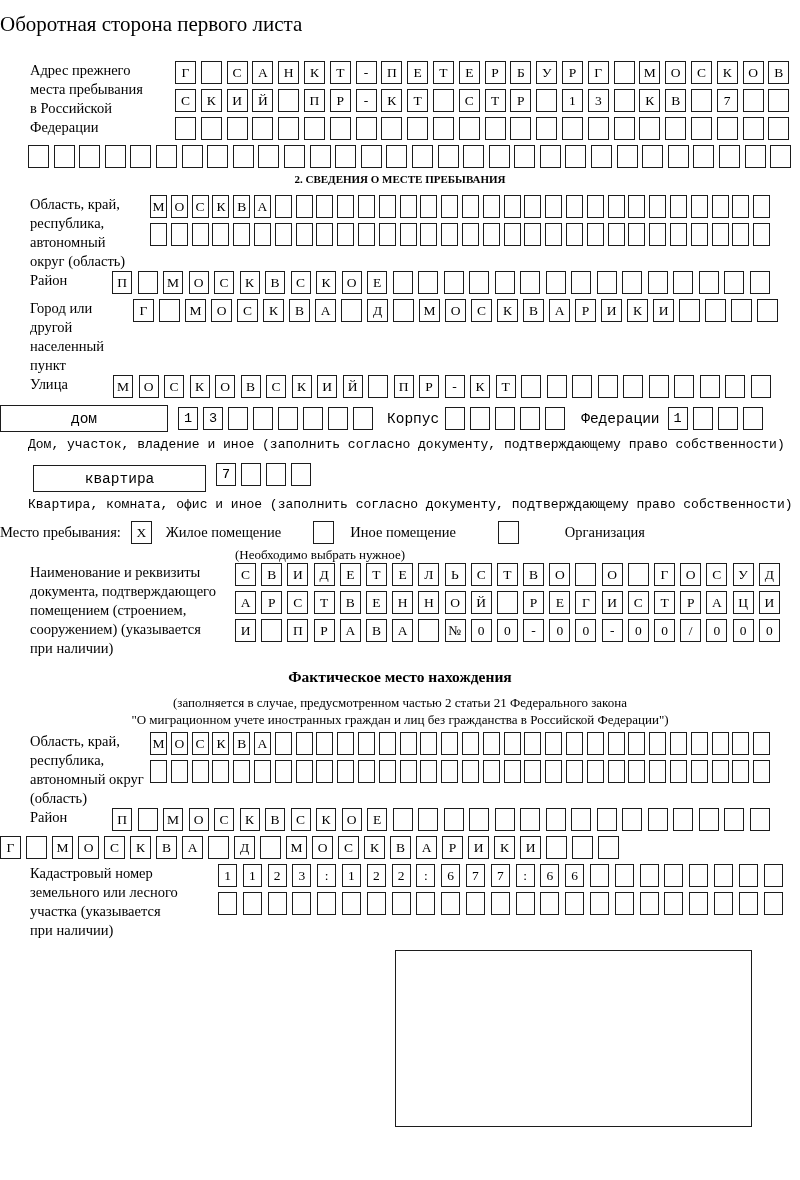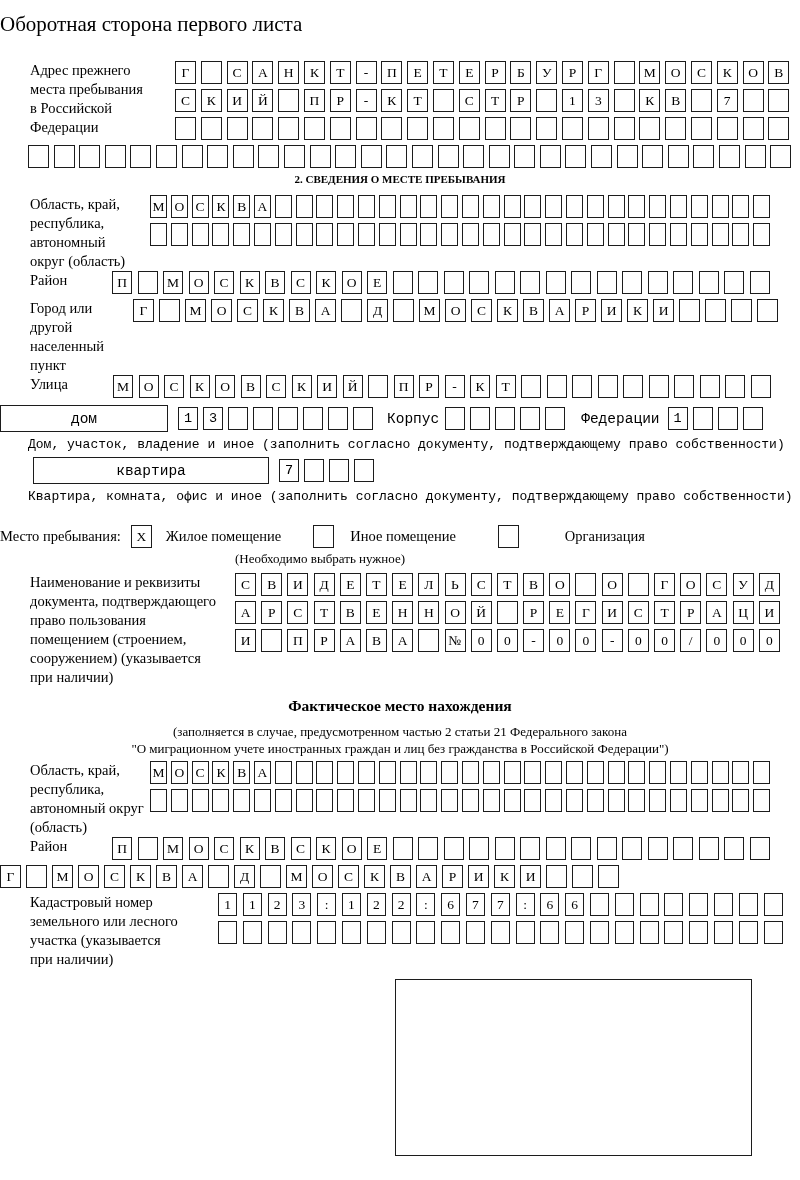--- a/index.html
+++ b/index.html
@@ -27,21 +27,21 @@
   .r-house{--cw:20px;--g:5px;}
   .r-doc{--cw:21px;--g:5.2px;}
   .r-cad{--cw:19px;--g:5.8px;}
   .note{font-size:13px;line-height:17px;}
   .center{text-align:center;}
   .section-title{font-size:11px;font-weight:bold;text-align:center;margin:4px 0 10px 0;}
   .sub-title{font-size:15.5px;font-weight:bold;text-align:center;margin:10px 0 8px 0;}
   .box{border:1.6px solid #1c1c1c;height:27px;display:flex;align-items:center;justify-content:center;font-size:14.5px;box-sizing:border-box;background:#fff;}
   .house-row{display:flex;align-items:center;margin:2px 0 4px 0;font-family:Liberation Mono, monospace;}
   .inline-label{font-size:14.5px;white-space:nowrap;}
-  .type-row{display:flex;align-items:center;margin:20px 0 2px 0;font-size:14.5px;}
+  .type-row{display:flex;align-items:center;margin:8px 0 2px 0;font-size:14.5px;}
   .stamp-box{margin-left:395px;margin-top:10px;width:357px;height:177px;border:1.8px solid #1c1c1c;box-sizing:border-box;background:#fff;}
   .note-left{margin-left:28px;margin-bottom:4px;font-family:Liberation Mono, monospace;}
   .mb2{margin-bottom:2px;}
   .mb4{margin-bottom:4px;}
 </style>
 </head>
 <body>
 
 <div class="page">
 
@@ -367,46 +367,45 @@
     <div class="cellrow r-house" style="margin:0;">
         <span class="cell">1</span>
         <span class="cell"></span>
         <span class="cell"></span>
         <span class="cell"></span>
       </div>
   </div>
   <div class="note note-left">Дом, участок, владение и иное (заполнить согласно документу, подтверждающему право собственности)</div>
 
   <div class="house-row" style="margin-left:33px;">
-    <div class="box" style="width:236px;">квартира</div>
+    <div class="box" style="width:173px;margin-top:8px;">квартира</div>
     <div class="cellrow r-house" style="margin:0 0 0 10px;">
         <span class="cell">7</span>
         <span class="cell"></span>
         <span class="cell"></span>
         <span class="cell"></span>
       </div>
   </div>
   <div class="note note-left">Квартира, комната, офис и иное (заполнить согласно документу, подтверждающему право собственности)</div>
 
   <div class="type-row ml30">
     <span>Место пребывания:</span>
     <span class="cell" style="margin-left:10px;">X</span>
     <span style="margin-left:14px;">Жилое помещение</span>
     <span class="cell" style="margin-left:32px;"></span>
     <span style="margin-left:16px;">Иное помещение</span>
     <span class="cell" style="margin-left:42px;"></span>
     <span style="margin-left:46px;">Организация</span>
   </div>
-  <div class="note" style="margin-left:235px;margin-bottom:6px;">(Необходимо выбрать нужное)</div>
+  <div class="note" style="margin-left:235px;">(Необходимо выбрать нужное)</div>
 
   <div class="field">
     <div class="field-label ml30 w205">
         <div>Наименование и реквизиты</div>
         <div>документа, подтверждающего</div>
-        <div>право пользования</div>
         <div>помещением (строением,</div>
         <div>сооружением) (указывается</div>
         <div>при наличии)</div>
       </div>
     <div class="rows">
       <div class="cellrow r-doc">
           <span class="cell">С</span>
           <span class="cell">В</span>
           <span class="cell">И</span>
           <span class="cell">Д</span>

